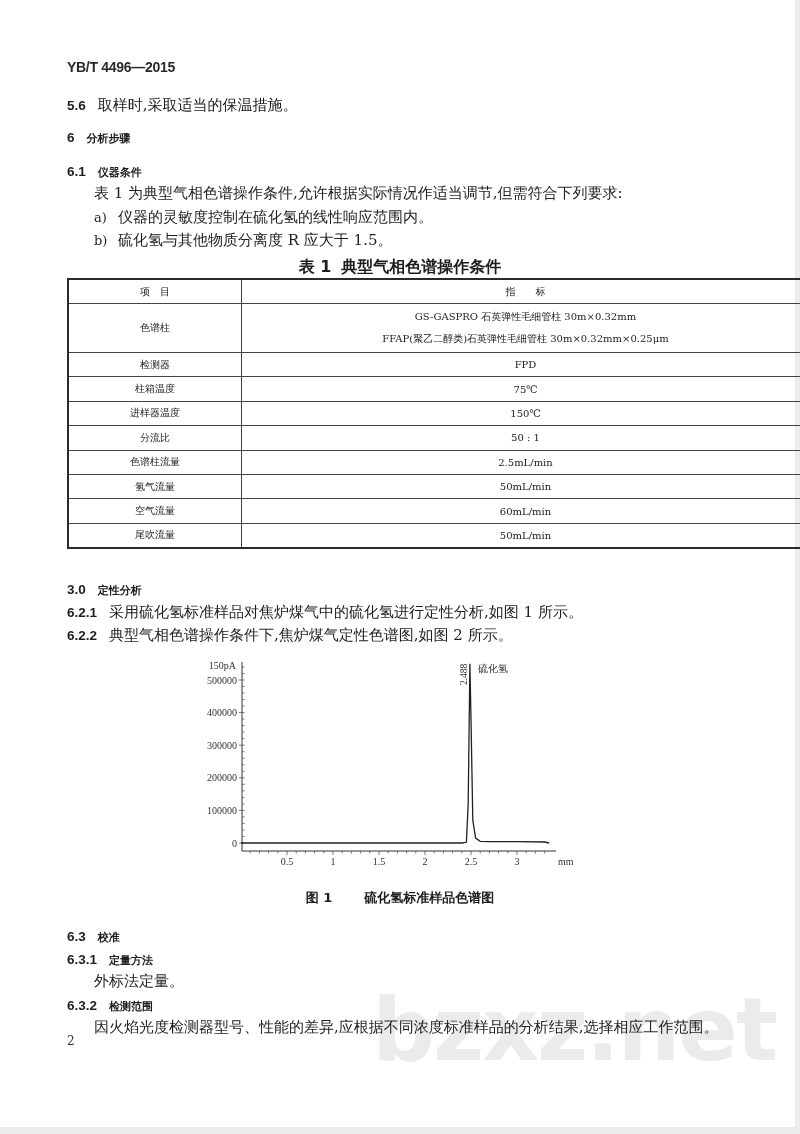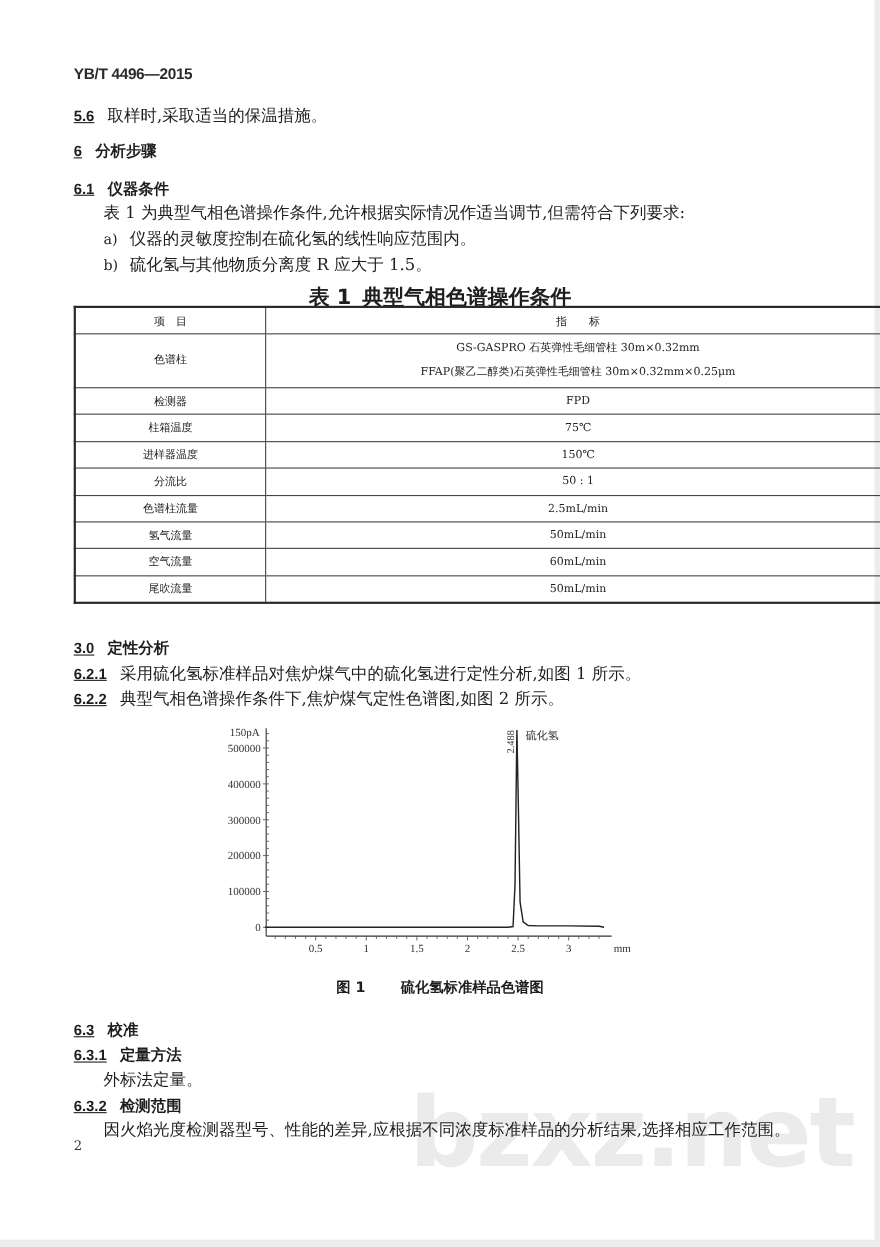--- a/index.html
+++ b/index.html
@@ -5,26 +5,26 @@
   html, body { margin: 0; padding: 0; }
   body {
     width: 800px; height: 1134px; position: relative; overflow: hidden;
     background: #ffffff; color: #1e1e1e;
     font-family: "DejaVu Serif", "Liberation Serif", serif;
   }
   .page-edge-right { position: absolute; left: 795px; top: 0; width: 5px; height: 1134px; background: #ececec; }
   .page-edge-bottom { position: absolute; left: 0; top: 1127px; width: 800px; height: 7px; background: #ececec; }
   .abs { position: absolute; white-space: nowrap; }
   .std-code { left: 67px; top: 59px; font-family: "Liberation Sans", "DejaVu Sans", sans-serif; font-weight: bold; font-size: 14px; color: #2a2a2a; letter-spacing: -0.3px; }
-  .sec-num { display: inline-block; font-family: "Liberation Sans", sans-serif; font-size: 13.5px; font-weight: bold; margin-right: 12px; text-decoration: underline; }
-  .sec-text { font-family: "DejaVu Sans", sans-serif; font-weight: bold; font-size: 14px; }
+  .sec-num { display: inline-block; font-family: "Liberation Sans", sans-serif; font-size: 13.5px; font-weight: bold; margin-right: 12px; }
+  .sec-text { font-family: "DejaVu Sans", sans-serif; font-weight: bold; font-size: 11px; }
   .body-text { font-family: "DejaVu Serif", serif; font-size: 15px; }
   .list-mark { display: inline-block; width: 20px; font-family: "DejaVu Serif", serif; font-size: 13px; }
 
-  .table-caption { left: 0; width: 800px; top: 257px; text-align: center; font-family: "DejaVu Sans", sans-serif; font-weight: bold; font-size: 19px; }
+  .table-caption { left: 0; width: 800px; top: 257px; text-align: center; font-family: "DejaVu Sans", sans-serif; font-weight: bold; font-size: 16px; }
   .table-caption span { margin: 0 5px; }
 
   table.cond {
     position: absolute; left: 67px; top: 278px; width: 744px;
     border-collapse: collapse; border: 2px solid #2a2a2a;
     font-family: "DejaVu Serif", serif; font-size: 10px; color: #222;
   }
   table.cond td, table.cond th {
     border: 1px solid #444; text-align: center; padding: 0; font-weight: normal;
   }

